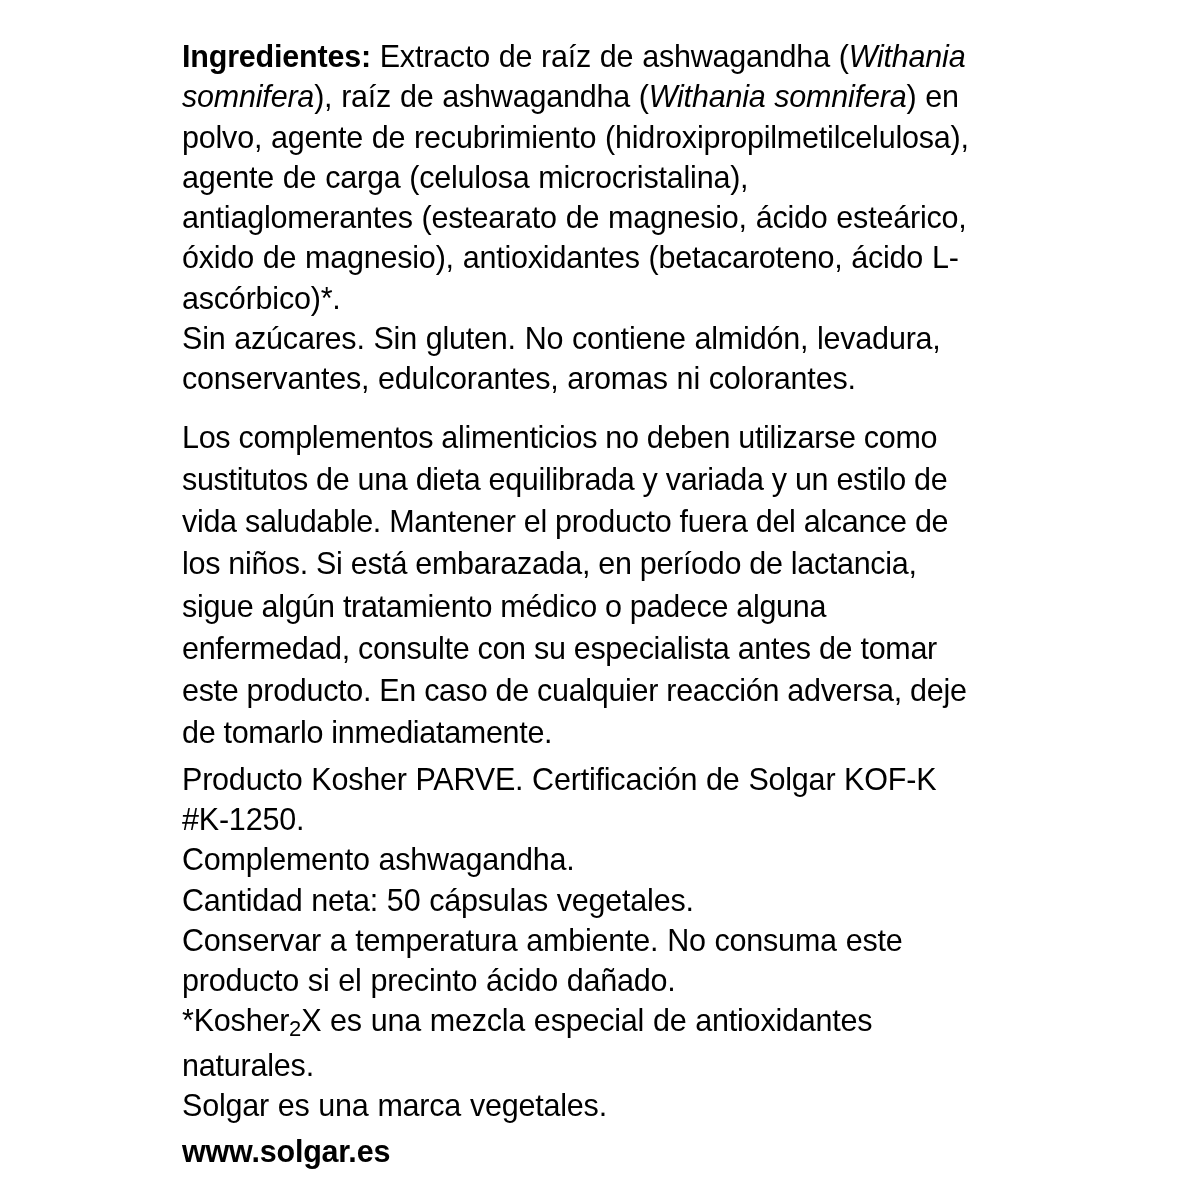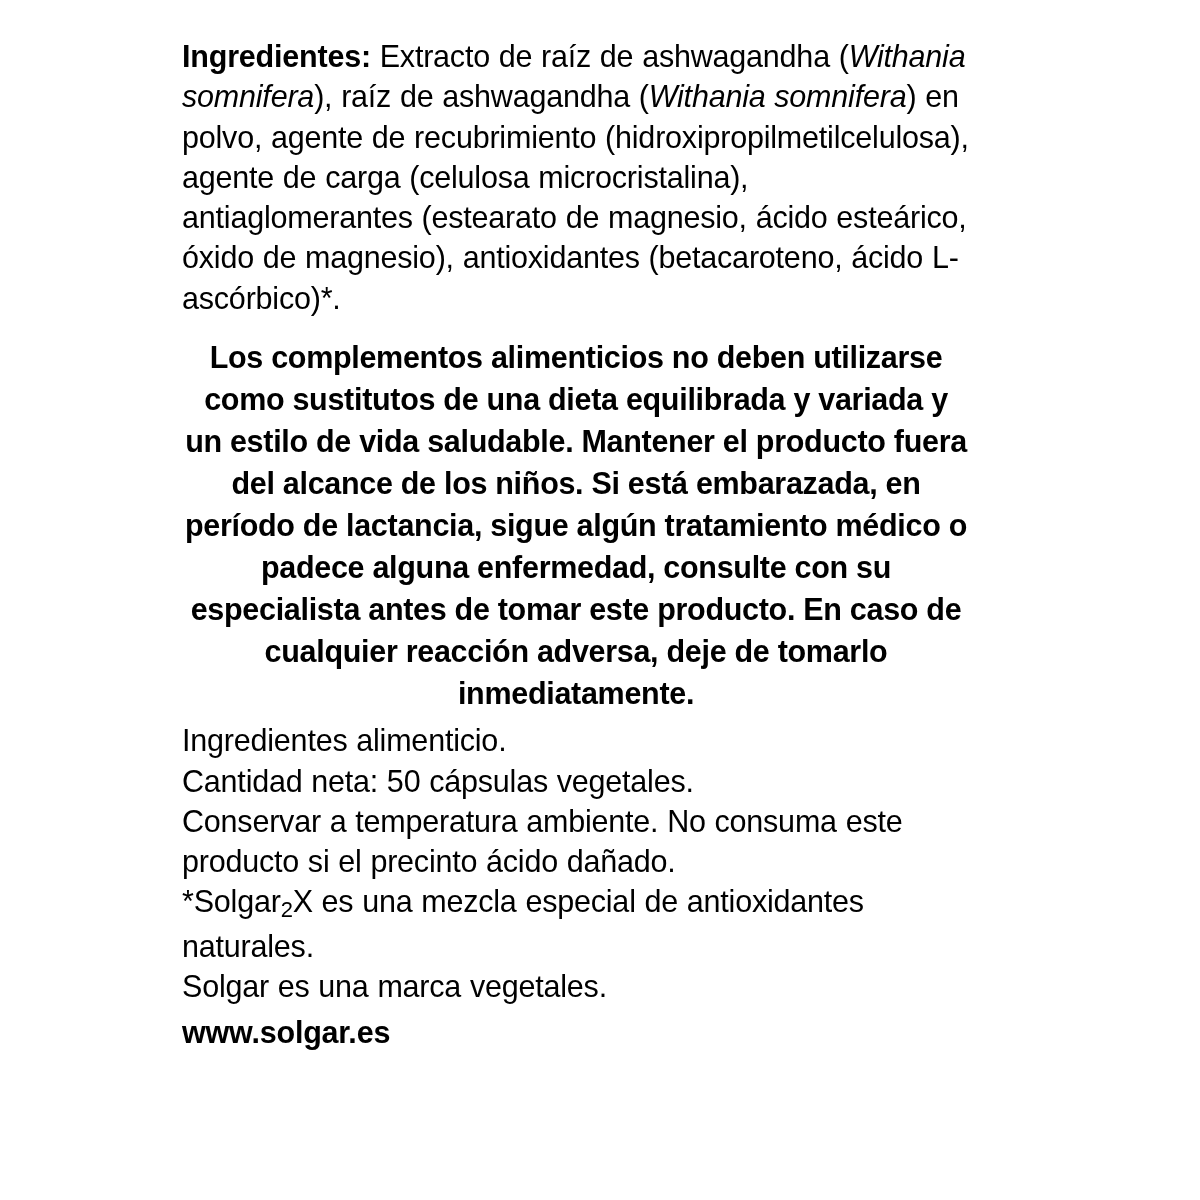--- a/index.html
+++ b/index.html
@@ -31,26 +31,25 @@
     font-size: 30.5px;
     line-height: 1.32;
     letter-spacing: -0.2px;
     margin: 0;
     word-spacing: 0.5px;
   }
   .bold {
     font-weight: bold;
   }
   .heavy {
-    font-weight: bold;
+    font-weight: normal;
     font-size: 30.5px;
     line-height: 1.38;
     letter-spacing: -0.3px;
     margin: 0;
-    text-align: center;
   }
   .italic {
     font-style: italic;
   }
   .ingredients-block {
   }
   .warning-block {
     margin: 18px 0 6px 0;
   }
   .freefrom-block {
@@ -68,29 +67,31 @@
     vertical-align: -0.25em;
   }
 </style>
 </head>
 <body>
 
 <div class="label-panel">
 
   <p class="para ingredients-block"><span class="bold">Ingredientes:</span> <span>Extracto de raíz de ashwagandha (</span><span class="italic">Withania somnifera</span><span>), raíz de ashwagandha (</span><span class="italic">Withania somnifera</span><span>) en polvo, agente de recubrimiento (hidroxipropilmetilcelulosa), agente de carga (celulosa microcristalina), antiaglomerantes (estearato de magnesio, ácido esteárico, óxido de magnesio), antioxidantes (betacaroteno, ácido L-ascórbico)*.</span></p>
 
+  <p class="para freefrom-block">Sin azúcares. Sin gluten. No contiene almidón, levadura, conservantes, edulcorantes, aromas ni colorantes.</p>
 
   <p class="heavy warning-block">Los complementos alimenticios no deben utilizarse como sustitutos de una dieta equilibrada y variada y un estilo de vida saludable. Mantener el producto fuera del alcance de los niños. Si está embarazada, en período de lactancia, sigue algún tratamiento médico o padece alguna enfermedad, consulte con su especialista antes de tomar este producto. En caso de cualquier reacción adversa, deje de tomarlo inmediatamente.</p>
 
+  <p class="para block">Producto Kosher PARVE. Certificación de Solgar KOF-K #K-1250.</p>
 
-  <p class="para block">Ingredientes alimenticio.</p>
+  <p class="para block">Complemento ashwagandha.</p>
 
   <p class="para block">Cantidad neta: 50 cápsulas vegetales.</p>
 
   <p class="para block">Conservar a temperatura ambiente. No consuma este producto si el precinto ácido dañado.</p>
 
-  <p class="para block"><span>*Solgar</span><span class="inline-sub">2</span><span>X es una mezcla especial de antioxidantes naturales.</span></p>
+  <p class="para block"><span>*Kosher</span><span class="inline-sub">2</span><span>X es una mezcla especial de antioxidantes naturales.</span></p>
 
   <p class="para block">Solgar es una marca vegetales.</p>
 
   <p class="site">www.solgar.es</p>
 
 </div>
 
 </body></html>

